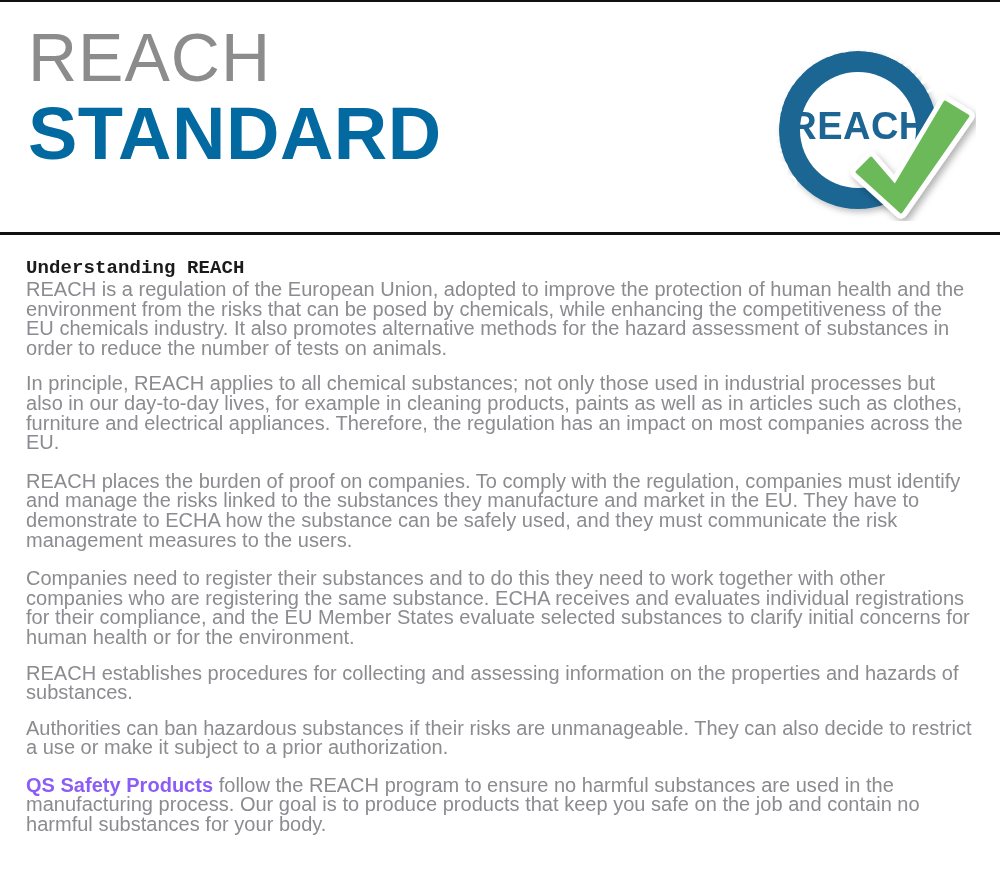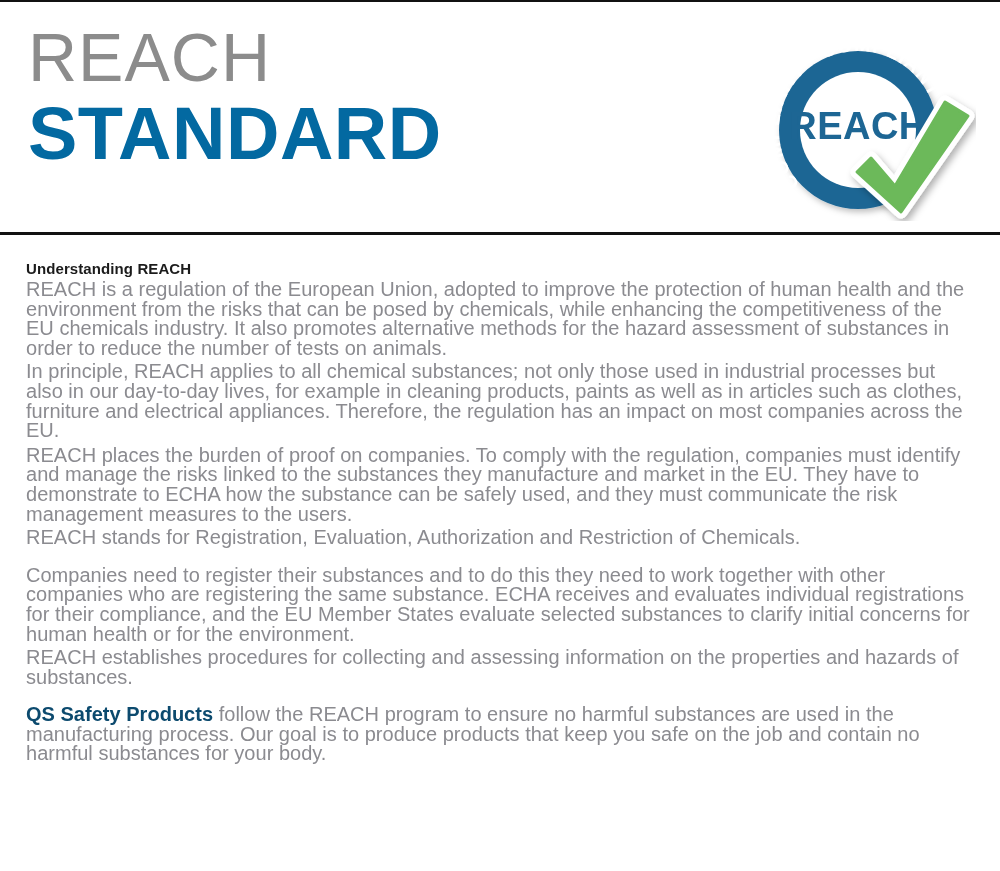--- a/index.html
+++ b/index.html
@@ -87,39 +87,40 @@
   .content {
     position: absolute;
     left: 26px;
     top: 258px;
     width: 948px;
   }
   .section { margin: 0 0 0 0; }
   .section + .section { margin-top: 18px; }
 
   .sec-heading {
-    font-size: 15px;
+    font-size: 19px;
     line-height: 21px;
     font-weight: 700;
     color: #1b1b1b;
     margin: 0 0 1px 0;
     letter-spacing: 0.1px;
+    font-family: Liberation Mono, monospace;
   }
   .para {
     font-size: 20px;
     line-height: 19.6px;
     color: #8b8b90;
     margin: 0;
     letter-spacing: 0.02px;
   }
-  .para + .para { margin-top: 4px; }
-  .para.gap { margin-top: 5px; }
+  .para + .para { margin-top: 16px; }
+  .para.gap { margin-top: 19px; }
   .strong-lead {
     font-weight: 700;
-    color: #0c4a6e;
+    color: #8b5cf6;
   }
 </style>
 </head>
 <body>
 
 <div class="page">
 
   <div class="top-rule"></div>
 
   <div class="header">
@@ -164,26 +165,26 @@
 
   <div class="divider"></div>
 
   <div class="content">
 
     <div class="section">
       <h2 class="sec-heading">Understanding REACH</h2>
       <p class="para">REACH is a regulation of the European Union, adopted to improve the protection of human health and the environment from the risks that can be posed by chemicals, while enhancing the competitiveness of the EU chemicals industry. It also promotes alternative methods for the hazard assessment of substances in order to reduce the number of tests on animals.</p>
       <p class="para">In principle, REACH applies to all chemical substances; not only those used in industrial processes but also in our day-to-day lives, for example in cleaning products, paints as well as in articles such as clothes, furniture and electrical appliances. Therefore, the regulation has an impact on most companies across the EU.</p>
       <p class="para gap">REACH places the burden of proof on companies. To comply with the regulation, companies must identify and manage the risks linked to the substances they manufacture and market in the EU. They have to demonstrate to ECHA how the substance can be safely used, and they must communicate the risk management measures to the users.</p>
-      <p class="para">REACH stands for Registration, Evaluation, Authorization and Restriction of Chemicals.</p>
     </div>
 
     <div class="section">
       <p class="para gap">Companies need to register their substances and to do this they need to work together with other companies who are registering the same substance. ECHA receives and evaluates individual registrations for their compliance, and the EU Member States evaluate selected substances to clarify initial concerns for human health or for the environment.</p>
       <p class="para">REACH establishes procedures for collecting and assessing information on the properties and hazards of substances.</p>
+      <p class="para">Authorities can ban hazardous substances if their risks are unmanageable. They can also decide to restrict a use or make it subject to a prior authorization.</p>
     </div>
 
     <div class="section">
       <p class="para"><span class="strong-lead">QS Safety Products</span><span> follow the REACH program to ensure no harmful substances are used in the manufacturing process. Our goal is to produce products that keep you safe on the job and contain no harmful substances for your body.</span></p>
     </div>
 
   </div>
 </div>
 
 </body></html>

